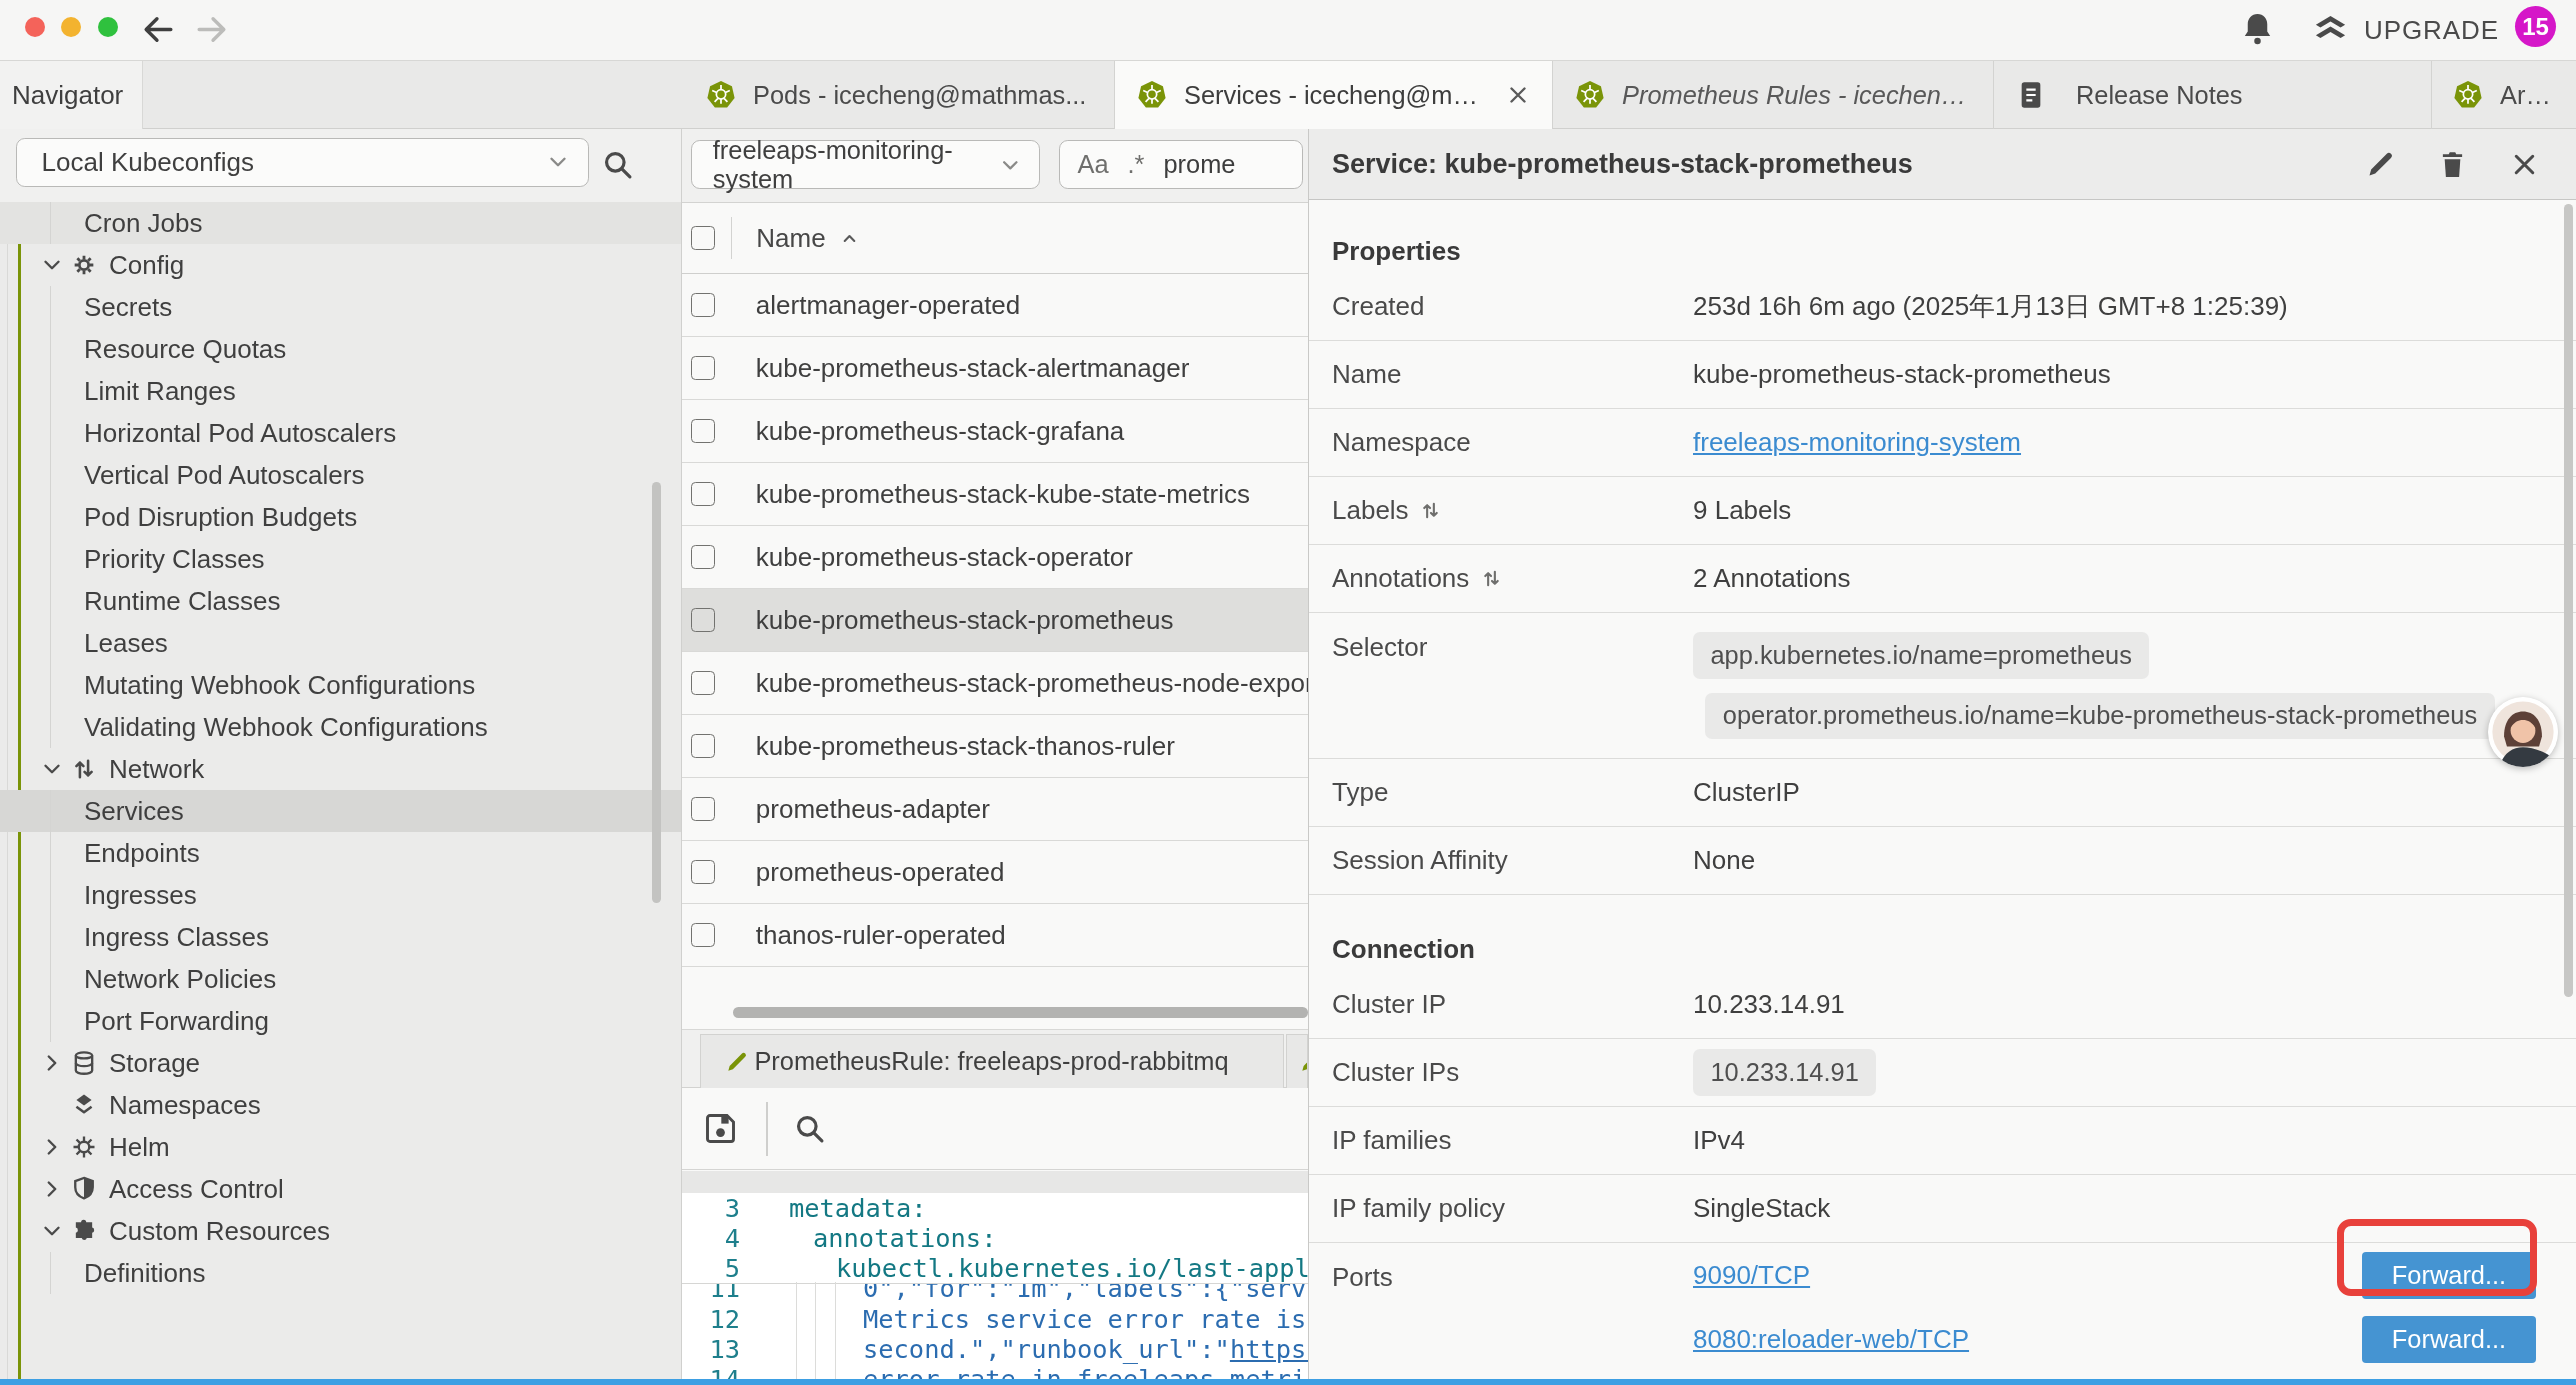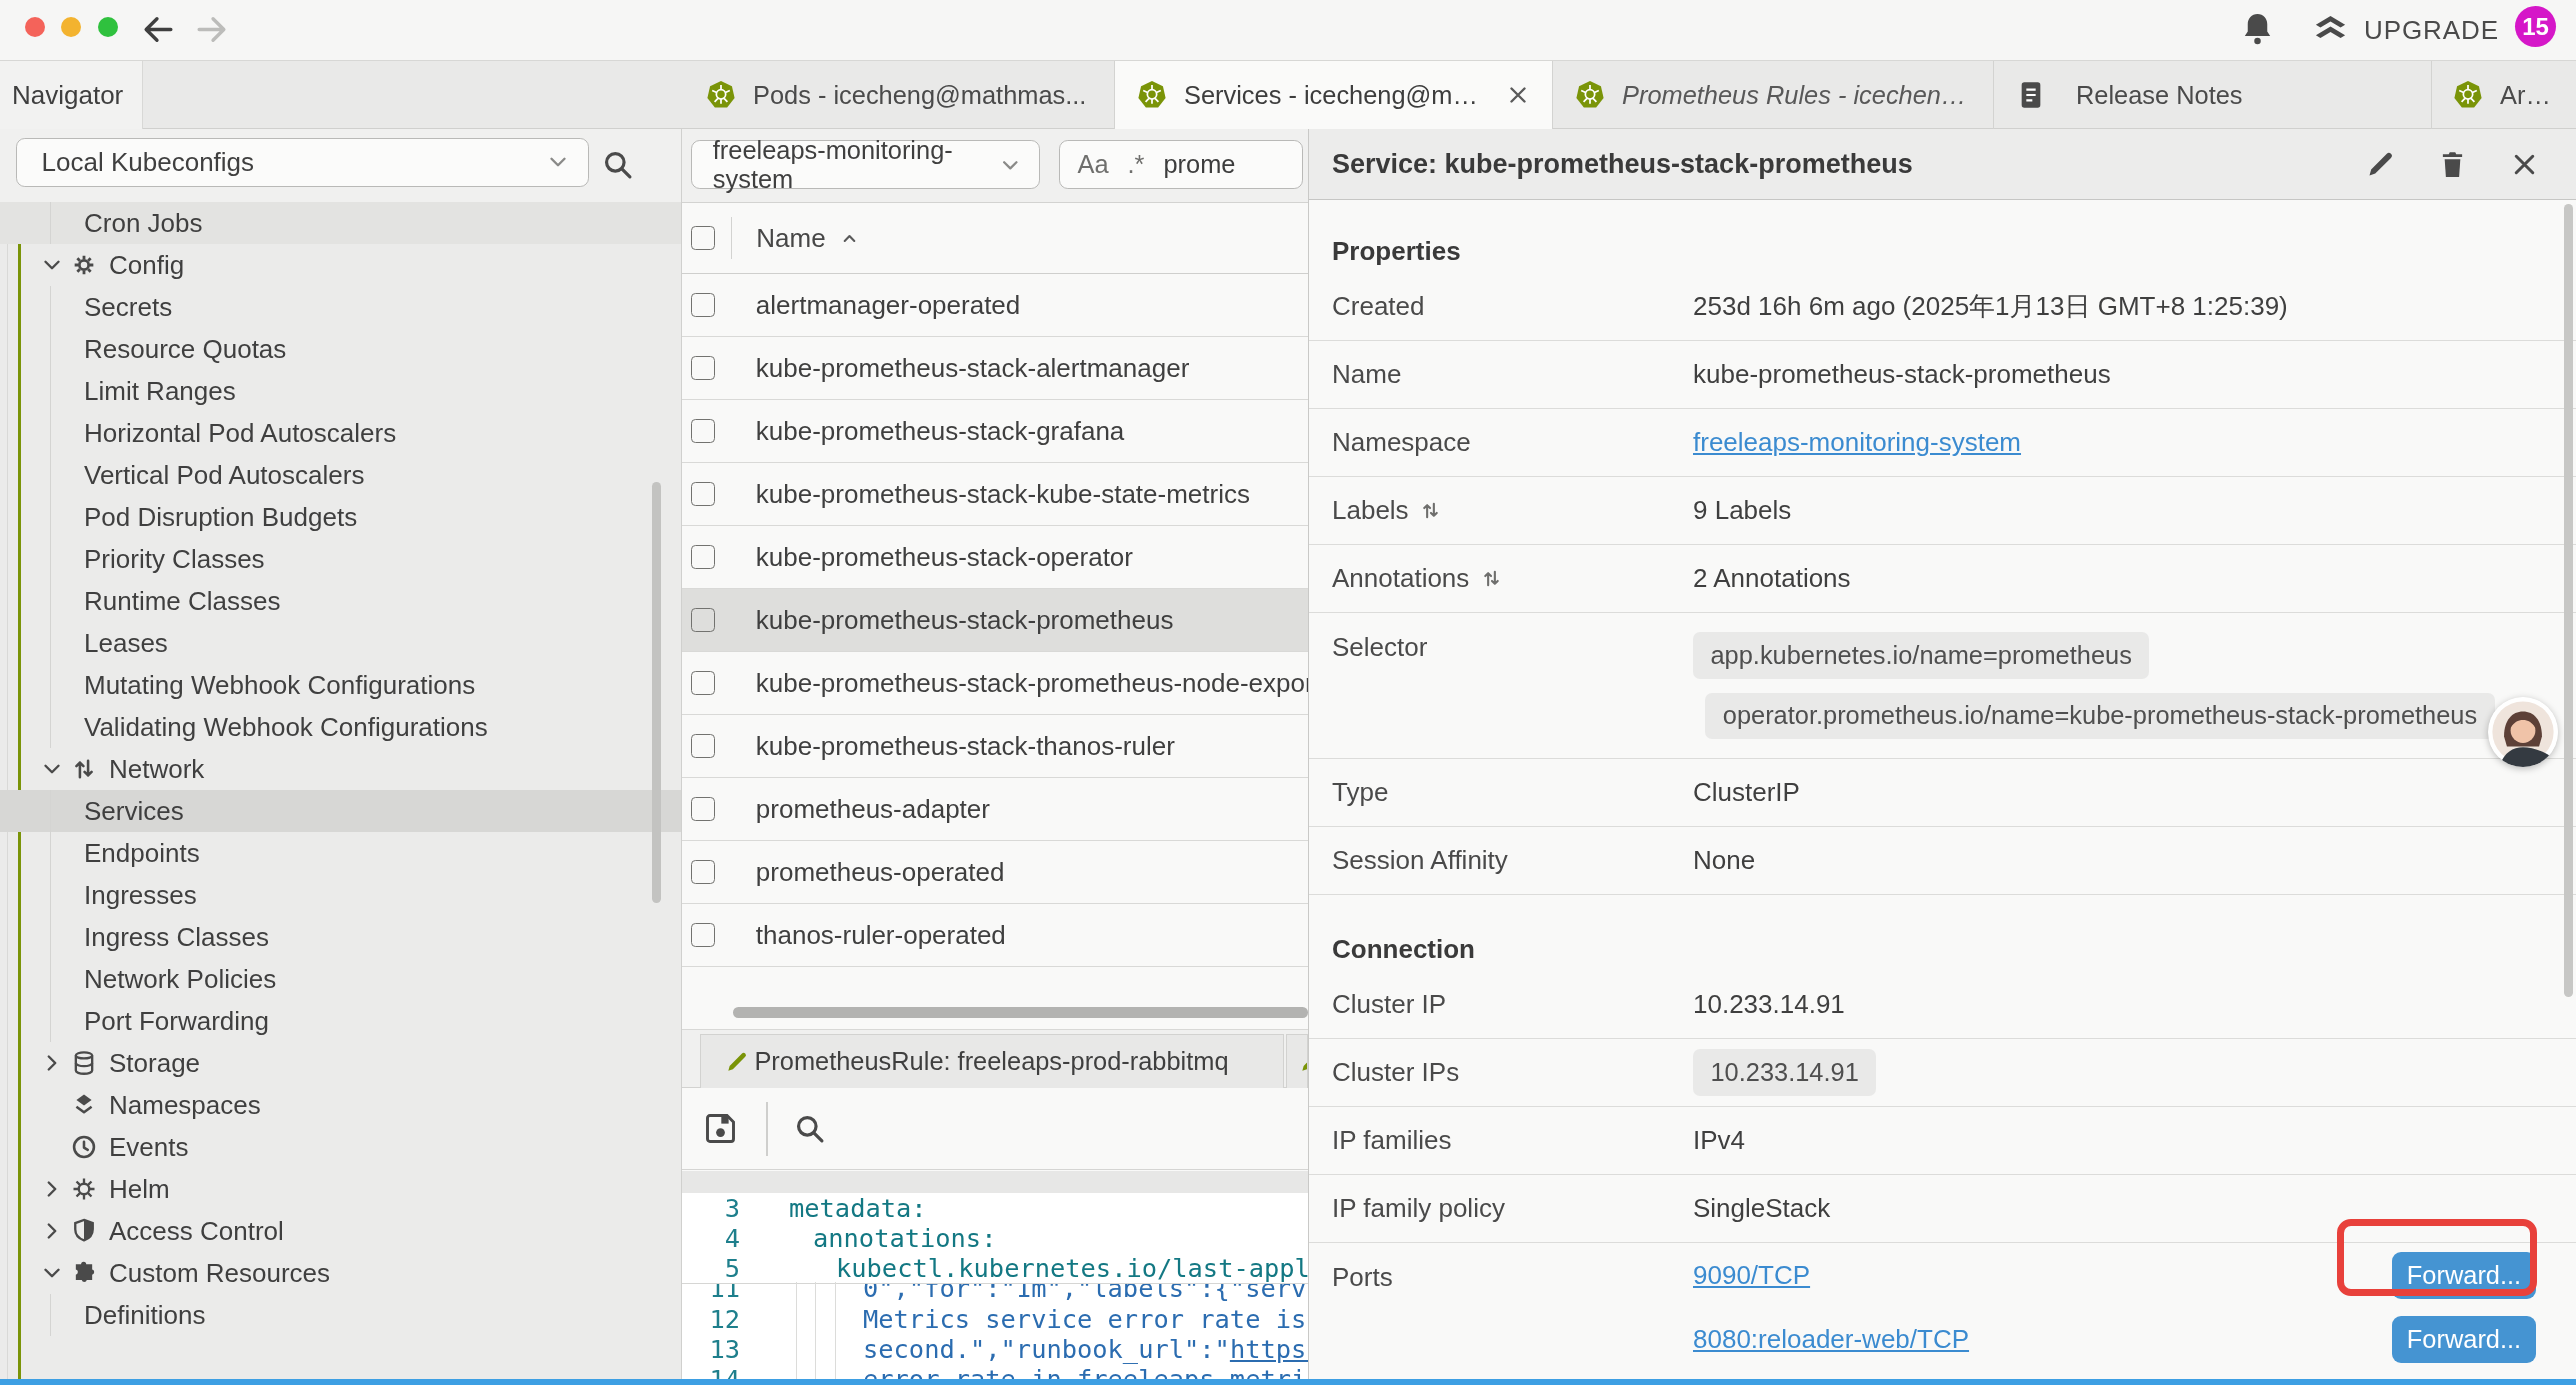--- a/index.html
+++ b/index.html
@@ -111,21 +111,21 @@
   .pvalue.link { color:#3b8bd0; text-decoration:underline; }
   .chip { display:inline-block; background:#e9e9e8; border-radius:7px; padding:8.8px 17.5px; font-size:25.4px; color:#4f4f4f; white-space:nowrap; }
   .prow.chips-row { align-items:flex-start; padding-top:19px; padding-bottom:19px; }
   .chips-stack .chip + .chip { margin-top:14px; margin-left:12.3px; }
   .chips-stack .chip { display:table; }
   .prow.ports-row { border-bottom:none; position:relative; align-items:flex-start; padding:0; display:block; }
   .ports-row .plabel { position:absolute; left:23px; top:19px; }
   .portlines { margin-left:384px; }
   .portline { height:64px; display:flex; align-items:center; padding-right:40px; }
   .portlink { font-size:26px; color:#3b8bd0; text-decoration:underline; }
-  .fwd-btn { margin-left:auto; width:144px; height:47px; background:#4594d2; color:#fff; font-size:25.4px; font-family:"Liberation Sans",sans-serif; border:none; border-radius:9px; display:flex; align-items:center; justify-content:center; }
+  .fwd-btn { margin-left:auto; width:174px; height:47px; background:#4594d2; color:#fff; font-size:25.4px; font-family:"Liberation Sans",sans-serif; border:none; border-radius:4px; display:flex; align-items:center; justify-content:center; }
   #red-annotation { position:absolute; left:1028px; top:1090px; width:200px; height:77px; border:7px solid #e8413b; border-radius:14px; z-index:15; }
   #panel-scrollbar { position:absolute; right:3.5px; top:75px; width:8.8px; height:793px; background:#c7c7c5; border-radius:4.4px; }
 
   
   #avatar { position:absolute; left:2488px; top:697px; width:70px; height:70px; border-radius:50%; overflow:hidden; box-shadow:0 1.8px 7px rgba(0,0,0,.25); z-index:40; }
   #bluebar { position:absolute; left:0; bottom:0; width:2576px; height:6.1px; background:#3d9fe3; z-index:45; }
 </style>
 </head>
 <body>
 
@@ -355,29 +355,20 @@
           <div class="trow l1">
             <span class="icon ticon">
               <svg viewBox="0 0 24 24">
                 <path d="M12 3l6.5 4.7L12 12.4 5.5 7.7z" fill="currentColor"></path>
                 <path d="M5.5 13.5L12 18.2l6.5-4.7" fill="none" stroke="currentColor" stroke-width="2.2" stroke-linejoin="round"></path>
               </svg>
             </span>
             <span class="tlabel">Namespaces</span>
           </div>
           <div class="trow l1">
-            <span class="icon ticon">
-              <svg viewBox="0 0 24 24" fill="none" stroke="currentColor" stroke-width="2.2" stroke-linecap="round" stroke-linejoin="round">
-                <circle cx="12" cy="12" r="8.5"></circle>
-                <path d="M12 7.5v5l3.2 2"></path>
-              </svg>
-            </span>
-            <span class="tlabel">Events</span>
-          </div>
-          <div class="trow l1">
             <span class="icon chev">
               <svg viewBox="0 0 24 24" fill="none" stroke="currentColor" stroke-width="2.2" stroke-linecap="round" stroke-linejoin="round">
                 <path d="M9 6l6 6-6 6"></path>
               </svg>
             </span>
             <span class="icon ticon">
               <svg viewBox="0 0 24 24" fill="none" stroke="currentColor" stroke-width="2">
                 <circle cx="12" cy="12" r="4.5"></circle>
                 <path d="M12 3v4M12 17v4M3 12h4M17 12h4M5.6 5.6l2.9 2.9M15.5 15.5l2.9 2.9M18.4 5.6l-2.9 2.9M8.5 15.5l-2.9 2.9"></path>
               </svg>

